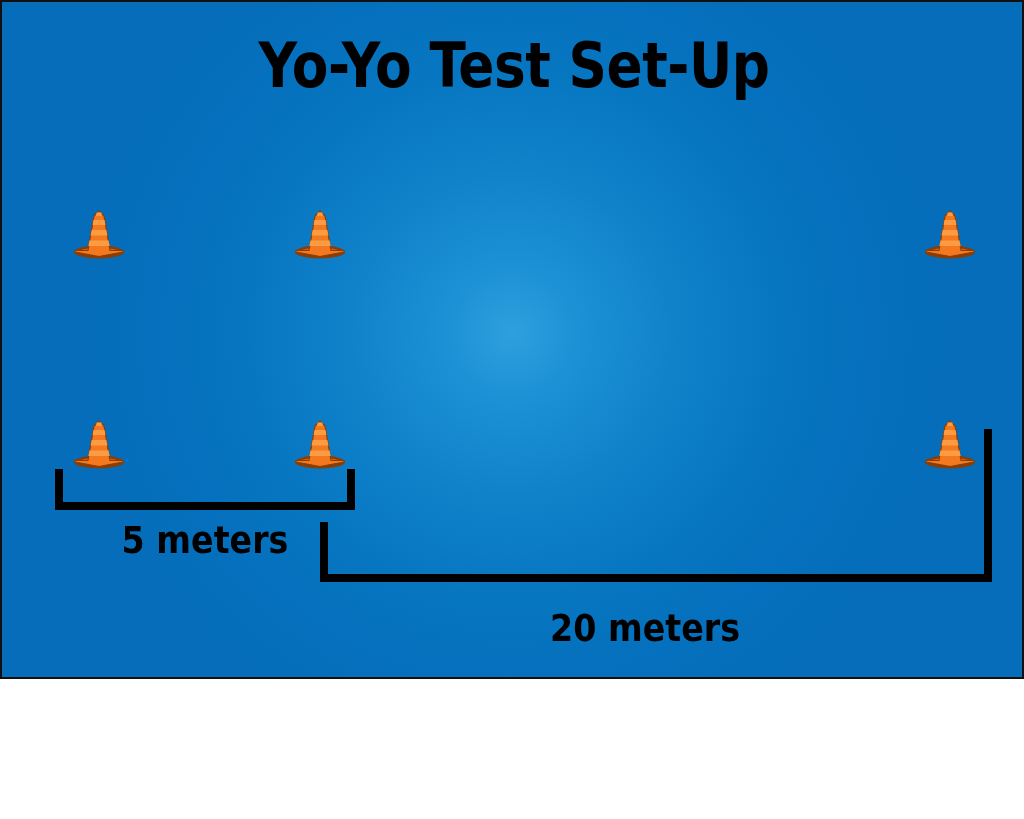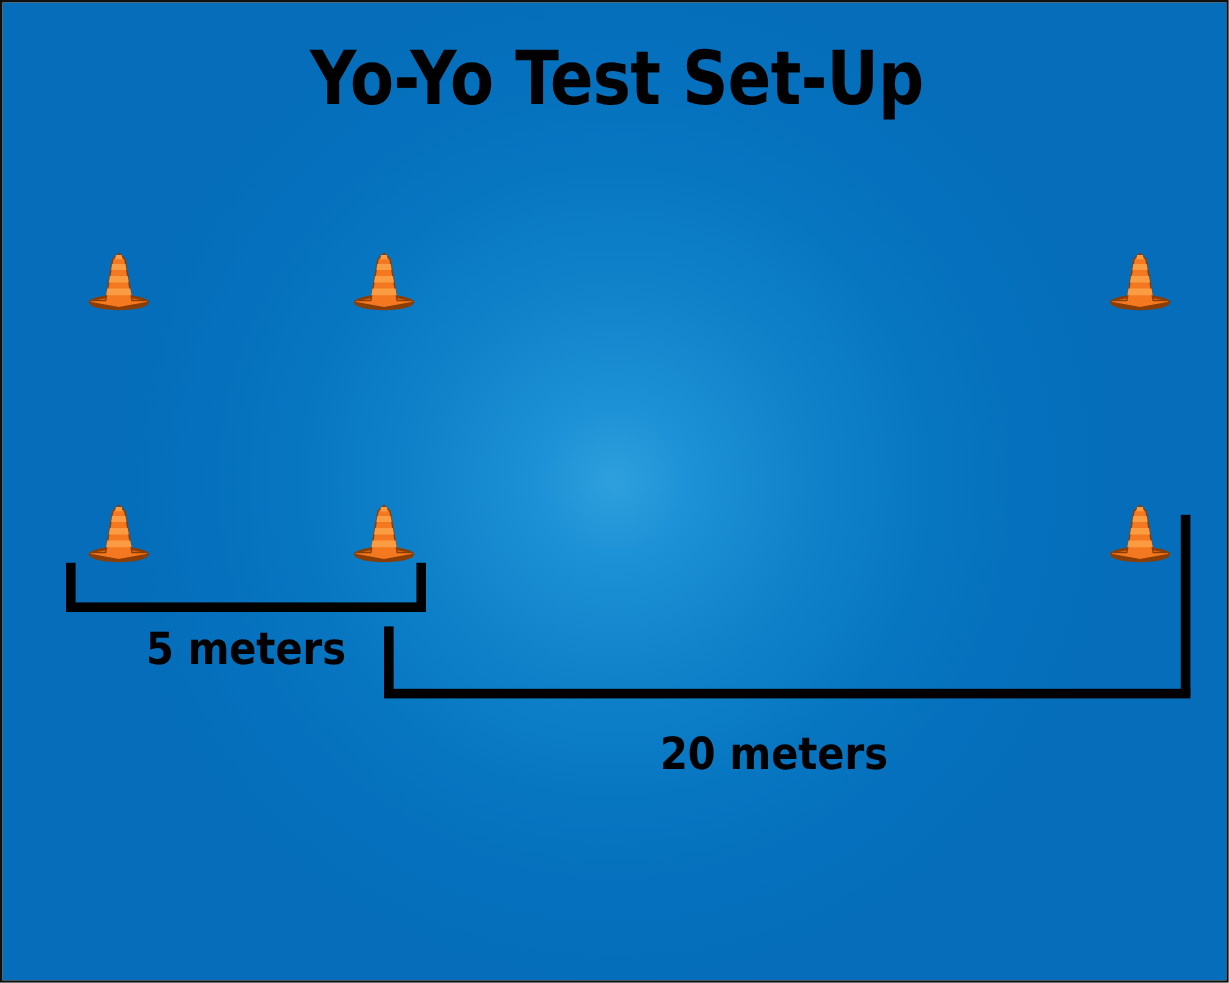--- a/index.html
+++ b/index.html
@@ -10,21 +10,21 @@
   body {
     width: 1024px;
     height: 819px;
     overflow: hidden;
     font-family: "Liberation Sans", sans-serif;
   }
 
   #slide {
     position: relative;
     width: 1024px;
-    height: 819px;
+    height: 679px;
     box-sizing: border-box;
     border: 2px solid #101010;
     background:
       radial-gradient(circle 430px at 50% 49%,
         #2ea0dd 0%,
         #1e92d6 14%,
         #0f82ca 38%,
         #0776c1 62%,
         #0570bd 82%,
         #056dba 100%);

